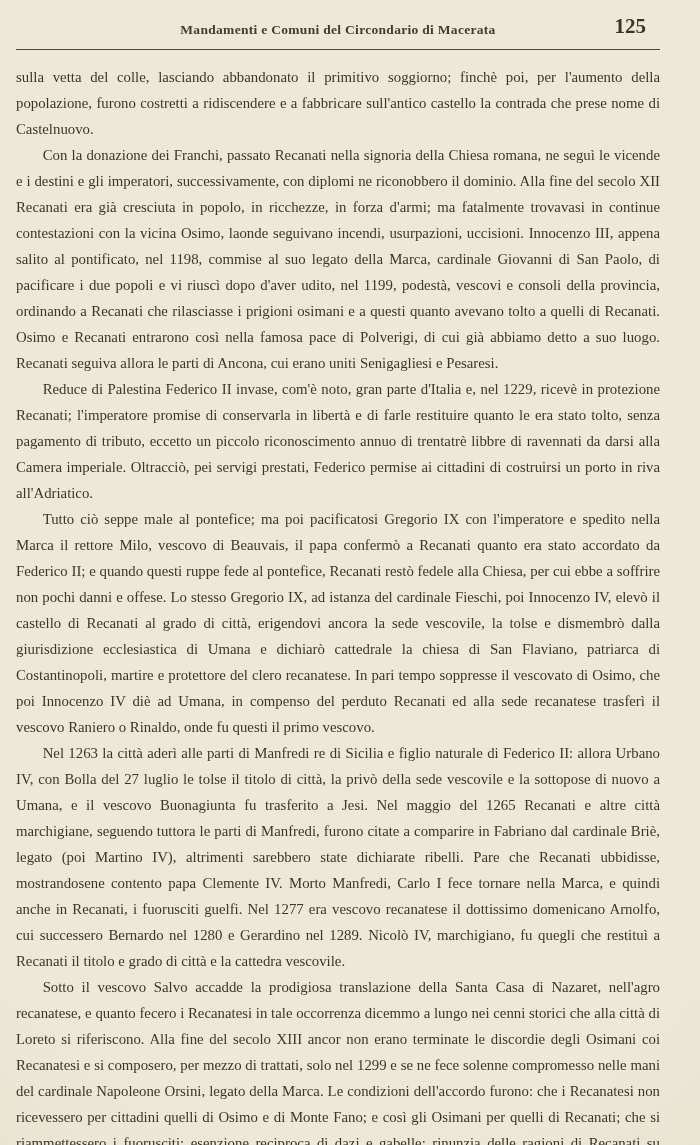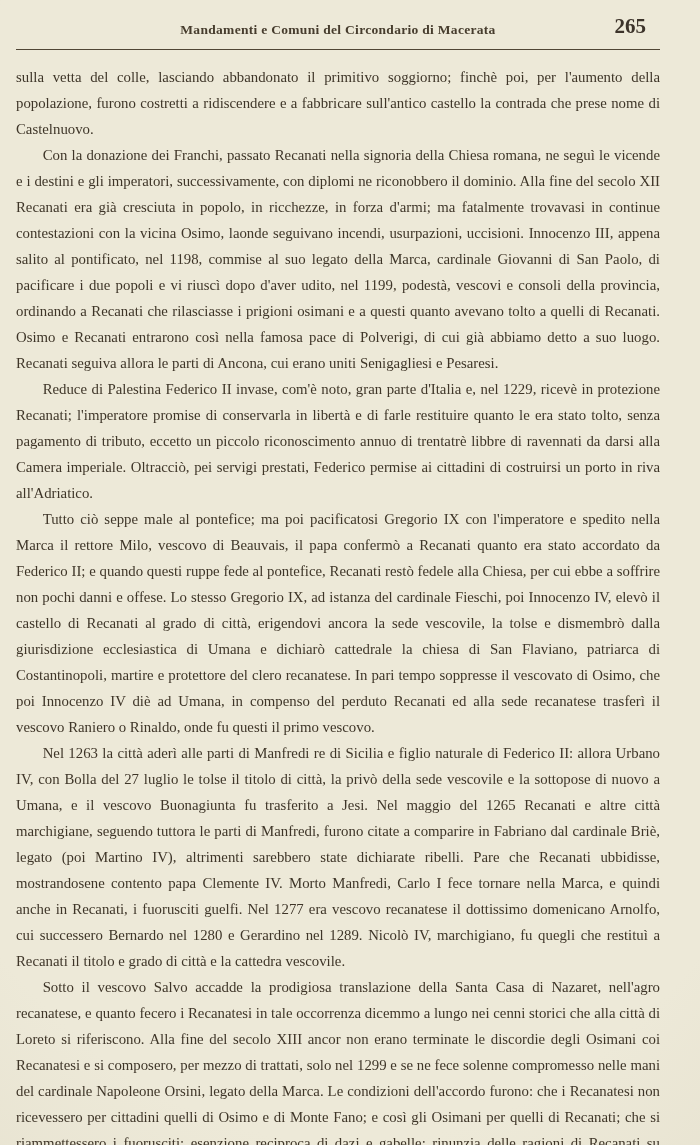--- a/index.html
+++ b/index.html
@@ -68,21 +68,21 @@
     font-weight: bold;
   }
 </style>
 </head>
 <body>
 
 <div class="page">
 
   <header class="page-header">
     <div class="running-title">Mandamenti e Comuni del Circondario di Macerata</div>
-    <div class="page-number">265</div>
+    <div class="page-number">125</div>
   </header>
 
   <hr class="header-rule">
 
   <main class="page-body">
     <p class="para first">sulla vetta del colle, lasciando abbandonato il primitivo soggiorno; finchè poi, per l'aumento della popolazione, furono costretti a ridiscendere e a fabbricare sull'antico castello la contrada che prese nome di Castelnuovo.</p>
     <p class="para">Con la donazione dei Franchi, passato Recanati nella signoria della Chiesa romana, ne seguì le vicende e i destini e gli imperatori, successivamente, con diplomi ne riconobbero il dominio. Alla fine del secolo XII Recanati era già cresciuta in popolo, in ricchezze, in forza d'armi; ma fatalmente trovavasi in continue contestazioni con la vicina Osimo, laonde seguivano incendi, usurpazioni, uccisioni. Innocenzo III, appena salito al pontificato, nel 1198, commise al suo legato della Marca, cardinale Giovanni di San Paolo, di pacificare i due popoli e vi riuscì dopo d'aver udito, nel 1199, podestà, vescovi e consoli della provincia, ordinando a Recanati che rilasciasse i prigioni osimani e a questi quanto avevano tolto a quelli di Recanati. Osimo e Recanati entrarono così nella famosa pace di Polverigi, di cui già abbiamo detto a suo luogo. Recanati seguiva allora le parti di Ancona, cui erano uniti Senigagliesi e Pesaresi.</p>
     <p class="para">Reduce di Palestina Federico II invase, com'è noto, gran parte d'Italia e, nel 1229, ricevè in protezione Recanati; l'imperatore promise di conservarla in libertà e di farle restituire quanto le era stato tolto, senza pagamento di tributo, eccetto un piccolo riconoscimento annuo di trentatrè libbre di ravennati da darsi alla Camera imperiale. Oltracciò, pei servigi prestati, Federico permise ai cittadini di costruirsi un porto in riva all'Adriatico.</p>
     <p class="para">Tutto ciò seppe male al pontefice; ma poi pacificatosi Gregorio IX con l'imperatore e spedito nella Marca il rettore Milo, vescovo di Beauvais, il papa confermò a Recanati quanto era stato accordato da Federico II; e quando questi ruppe fede al pontefice, Recanati restò fedele alla Chiesa, per cui ebbe a soffrire non pochi danni e offese. Lo stesso Gregorio IX, ad istanza del cardinale Fieschi, poi Innocenzo IV, elevò il castello di Recanati al grado di città, erigendovi ancora la sede vescovile, la tolse e dismembrò dalla giurisdizione ecclesiastica di Umana e dichiarò cattedrale la chiesa di San Flaviano, patriarca di Costantinopoli, martire e protettore del clero recanatese. In pari tempo soppresse il vescovato di Osimo, che poi Innocenzo IV diè ad Umana, in compenso del perduto Recanati ed alla sede recanatese trasferì il vescovo Raniero o Rinaldo, onde fu questi il primo vescovo.</p>
     <p class="para">Nel 1263 la città aderì alle parti di Manfredi re di Sicilia e figlio naturale di Federico II: allora Urbano IV, con Bolla del 27 luglio le tolse il titolo di città, la privò della sede vescovile e la sottopose di nuovo a Umana, e il vescovo Buonagiunta fu trasferito a Jesi. Nel maggio del 1265 Recanati e altre città marchigiane, seguendo tuttora le parti di Manfredi, furono citate a comparire in Fabriano dal cardinale Briè, legato (poi Martino IV), altrimenti sarebbero state dichiarate ribelli. Pare che Recanati ubbidisse, mostrandosene contento papa Clemente IV. Morto Manfredi, Carlo I fece tornare nella Marca, e quindi anche in Recanati, i fuorusciti guelfi. Nel 1277 era vescovo recanatese il dottissimo domenicano Arnolfo, cui successero Bernardo nel 1280 e Gerardino nel 1289. Nicolò IV, marchigiano, fu quegli che restituì a Recanati il titolo e grado di città e la cattedra vescovile.</p>

